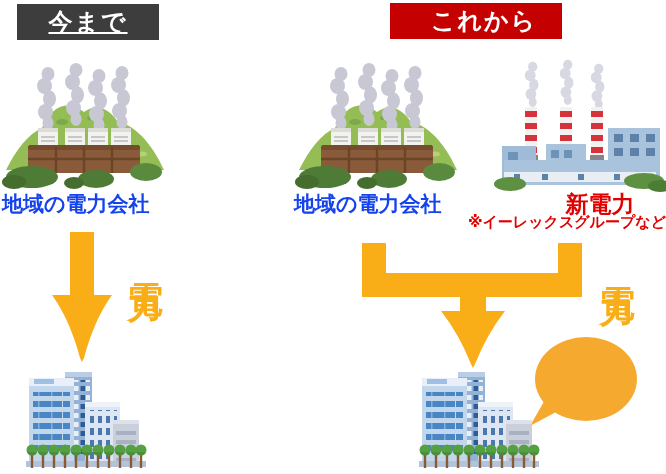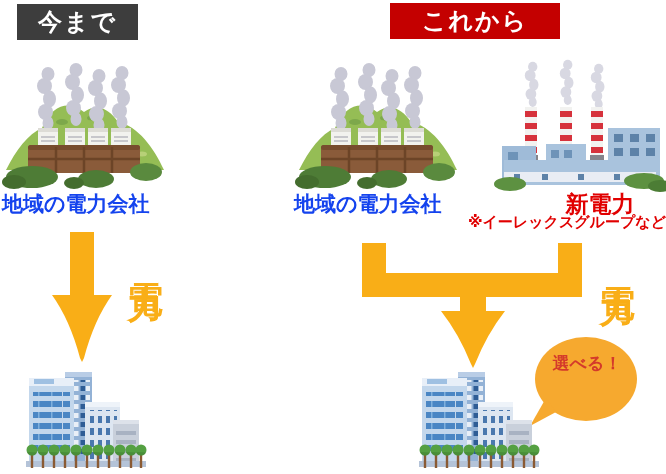--- a/index.html
+++ b/index.html
@@ -13,22 +13,22 @@
     background:var(--canvas-bg,#ffffff);
     overflow:hidden;
   }
   .art{position:absolute;left:0;top:0;}
   .abs{position:absolute;}
   .hdr{
     color:#ffffff;font-weight:bold;font-size:24px;
     display:flex;align-items:center;justify-content:center;
     letter-spacing:2px;
   }
-  .hdr-now{left:17px;top:4px;width:121px;height:36px;background:var(--header-now-bg,#3d3d3d);}
-  .hdr-future{left:390px;top:3px;width:170px;height:36px;background:var(--header-future-bg,#c40000);}
+  .hdr-now{left:17px;top:4px;width:142px;height:36px;background:var(--header-now-bg,#3d3d3d);text-decoration:underline;}
+  .hdr-future{left:390px;top:3px;width:156px;height:36px;background:var(--header-future-bg,#c40000);padding-left:16px;}
   .plant-label{
     font-weight:bold;font-size:21px;color:var(--regional-label,#1443ee);
     white-space:nowrap;
   }
   .lbl-now{left:2px;top:190px;width:164px;}
   .lbl-mid{left:294px;top:190px;width:172px;}
   .lbl-new{
     left:522px;top:189px;width:156px;text-align:center;
     font-weight:bold;font-size:23px;color:var(--new-power-label,#e10000);white-space:nowrap;
   }
@@ -233,16 +233,15 @@
 
   <div class="abs plant-label lbl-now">地域の電力会社</div>
   <div class="abs plant-label lbl-mid">地域の電力会社</div>
   <div class="abs lbl-new">新電力</div>
   <div class="abs lbl-note">※イーレックスグループなど</div>
 
   <div class="abs power-label pw-now">電力</div>
   <div class="abs power-label pw-future">電力</div>
 
   <div class="abs bubble-text">
-    <div>選べる！</div>
   </div>
 
 </div>
 
 </body></html>

